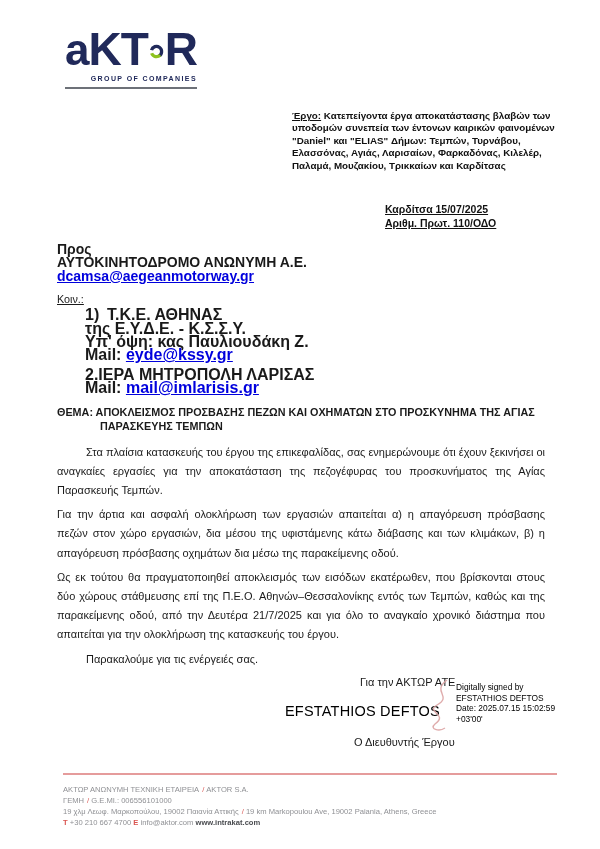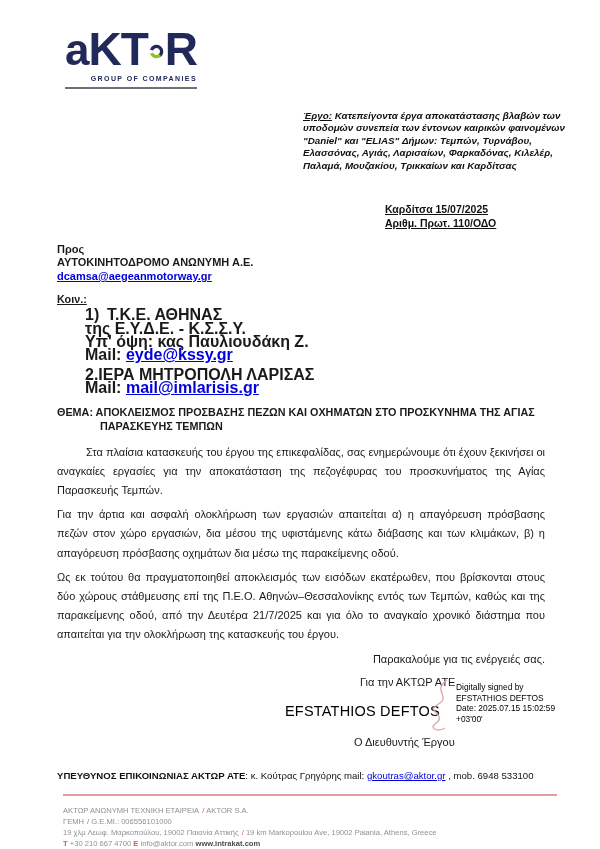--- a/index.html
+++ b/index.html
@@ -9,38 +9,38 @@
   }
   
   .logo{position:absolute;left:65px;top:26px;width:132px;}
   .logo-row{display:flex;align-items:baseline;color:#20295a;letter-spacing:-1px;font-weight:bold;}
   .la{font-size:44px;line-height:1;}
   .lkt{font-size:46px;line-height:1;}
   .lo{width:27px;height:27px;margin:0 1px;}
   .tagline{margin-top:3px;text-align:right;font-size:7px;font-weight:bold;letter-spacing:1.4px;color:#20295a;}
   .logo-rule{margin-top:5px;height:2px;background:#6d7178;}
   
-  .project{position:absolute;left:303px;top:110px;width:280px;font-size:9.8px;font-weight:bold;line-height:12.4px;color:#111;font-style:italic;}
+  .project{position:absolute;left:292px;top:110px;width:280px;font-size:9.8px;font-weight:bold;line-height:12.4px;color:#111;}
   .project .u{text-decoration:underline;}
   .dateline{position:absolute;left:385px;top:203px;font-size:10.5px;font-weight:bold;line-height:13.5px;color:#111;text-decoration:underline;}
   
   .main{position:absolute;left:57px;top:243px;width:488px;}
-  .addr{font-size:11px;font-weight:bold;line-height:13.4px;}
+  .addr{font-size:14px;font-weight:bold;line-height:13.4px;}
   .lnk{color:#0000dd;text-decoration:underline;cursor:pointer;}
-  .cc-label{margin-top:9px;font-size:10.8px;font-weight:bold;line-height:14px;}
+  .cc-label{margin-top:9px;font-size:10.8px;font-weight:normal;line-height:14px;}
   .cc-label span{text-decoration:underline;}
   .cc-item{margin-left:28px;font-size:16px;font-weight:bold;line-height:13.4px;}
   .cc-item.first{margin-top:2px;}
   .cc-item.second{margin-top:6px;}
   .cc-num{display:inline-block;width:22px;}
   .subject{margin-top:10px;font-size:10.8px;font-weight:bold;line-height:14.5px;padding-left:43px;text-indent:-43px;}
   .bodytext{margin-top:9px;font-size:11px;line-height:19.2px;text-align:justify;}
   .bodytext p{margin:0 0 5px 0;}
   .bodytext p.ind{text-indent:29px;}
-  .bodytext p.last{text-align:right;}
+  .bodytext p.last{text-align:left;}
   
   .sig{position:relative;height:86px;margin-top:2px;font-size:11px;}
   .sig-company{position:absolute;left:303px;top:2px;}
   .sig-name{position:absolute;left:228px;top:29px;font-size:14.5px;letter-spacing:.2px;color:#000;}
   .sig-flourish{position:absolute;left:366px;top:4px;}
   .sig-digital{position:absolute;left:399px;top:8px;width:140px;font-size:8.4px;line-height:10.8px;color:#000;}
   .sig-role{position:absolute;left:297px;top:62px;}
   
   .contact{margin-top:10px;font-size:9.6px;color:#111;}
   .contact b{font-weight:bold;}
@@ -130,23 +130,20 @@
       </svg>
       <div class="sig-digital">
         <div>Digitally signed by</div>
         <div>EFSTATHIOS DEFTOS</div>
         <div>Date: 2025.07.15 15:02:59</div>
         <div>+03'00'</div>
       </div>
       <div class="sig-role">Ο Διευθυντής Έργου</div>
     </div>
 
-    <div class="contact">
-      <b>ΥΠΕΥΘΥΝΟΣ ΕΠΙΚΟΙΝΩΝΙΑΣ ΑΚΤΩΡ ΑΤΕ</b><span>: κ. Κούτρας Γρηγόρης mail: </span><a class="lnk">gkoutras@aktor.gr</a><span> , mob. 6948 533100</span>
-    </div>
 
     <div class="footer-rule"></div>
 
     <div class="footer">
       <div>
         <span class="seg">ΑΚΤΩΡ ΑΝΩΝΥΜΗ ΤΕΧΝΙΚΗ ΕΤΑΙΡΕΙΑ</span><span class="red">/</span><span>AKTOR S.A.</span>
       </div>
       <div>
         <span class="seg">ΓΕΜΗ</span><span class="red">/</span><span>G.E.MI.: 006556101000</span>
       </div>

